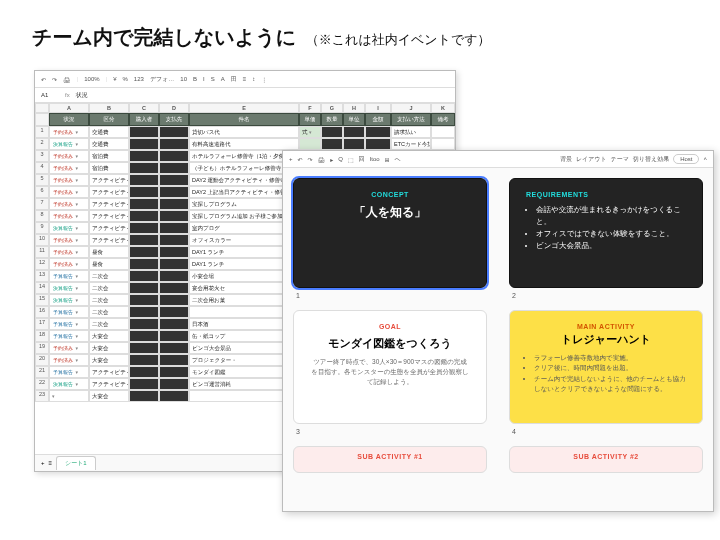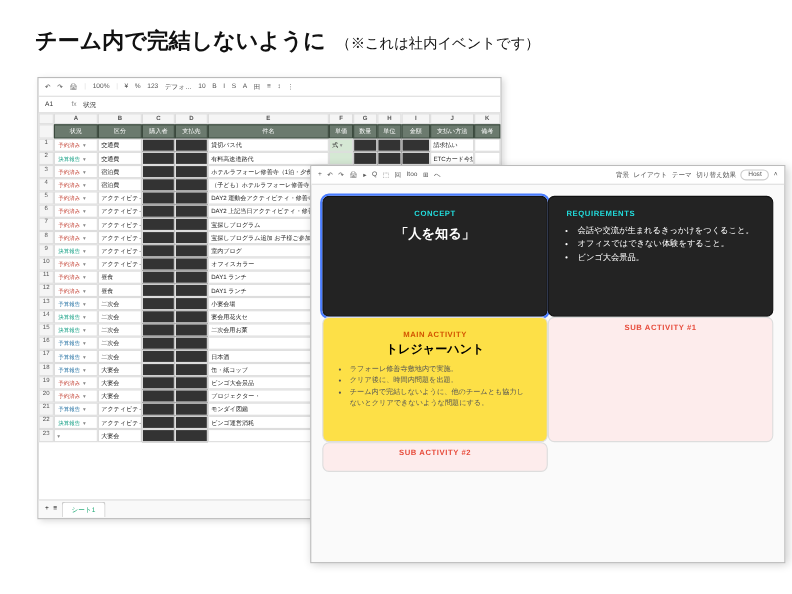--- a/index.html
+++ b/index.html
@@ -27,21 +27,21 @@
 .s-budget{color:#2471a3}
 .dd{color:#888;font-size:5px}
 .mini-green{background:#d5e8d4}
 .sheet-tabs{position:absolute;bottom:0;left:0;right:0;height:16px;border-top:1px solid #ddd;display:flex;align-items:center;gap:4px;padding:0 6px;font-size:6px;background:#f9f9f9}
 .sheet-tab{padding:2px 8px;border:1px solid #ccc;border-bottom:none;border-radius:3px 3px 0 0;background:#fff;color:#2a7}
 
 
 .slides{position:absolute;top:150px;left:282px;width:430px;height:360px;border:1px solid #bbb;background:#fafafa;box-shadow:2px 2px 8px rgba(0,0,0,.2);font-size:7px;overflow:hidden}
 .slides-toolbar{height:16px;border-bottom:1px solid #ddd;display:flex;align-items:center;gap:5px;padding:0 6px;color:#555;font-size:6px;background:#fff}
 .slides-toolbar .right{margin-left:auto;display:flex;gap:4px;align-items:center}
-.slides-body{display:grid;grid-template-columns:1fr 1fr;gap:0;padding:10px}
+.slides-body{display:grid;grid-template-columns:1fr 1fr;gap:22px;padding:10px}
 .slide{border-radius:6px;border:1px solid #ddd;padding:12px 16px;background:#fff;position:relative;min-height:110px;box-sizing:border-box}
 .slide.sel{outline:2px solid #4a7dff}
 .slide.dark{background:#232323;color:#fff;border-color:#111}
 .slide.yel{background:#fde047}
 .slide-num{position:absolute;bottom:-12px;left:2px;font-size:7px;color:#555}
 .kicker{font-size:7px;letter-spacing:.5px;font-weight:700;text-align:center;margin-bottom:6px}
 .k-cyan{color:#2dd}
 .k-red{color:#e74c3c}
 .k-org{font-size:7px;font-weight:700;text-align:center;color:#d35400;letter-spacing:.5px}
 .slide h3{margin:2px 0 6px;font-size:12px;font-weight:700;text-align:center}
@@ -426,20 +426,26 @@
       </div>
       <div class="slide dark">
         <div class="kicker k-cyan" style="text-align:left">REQUIREMENTS</div>
         <ul>
           <li>会話や交流が生まれるきっかけをつくること。</li>
           <li>オフィスではできない体験をすること。</li>
           <li>ビンゴ大会景品。</li>
         </ul>
         <div class="slide-num">2</div>
       </div>
+      <div class="slide">
+        <div class="kicker k-red">GOAL</div>
+        <h3 class="sm">モンダイ図鑑をつくろう</h3>
+        <p>ツアー終了時点で、30人×30＝900マスの図鑑の完成を目指す。各モンスターの生態を全員が全員分観察して記録しよう。</p>
+        <div class="slide-num">3</div>
+      </div>
       <div class="slide yel">
         <div class="k-org">MAIN ACTIVITY</div>
         <h3 class="sm">トレジャーハント</h3>
         <ul class="tiny">
           <li>ラフォーレ修善寺敷地内で実施。</li>
           <li>クリア後に、時間内問題を出題。</li>
           <li>チーム内で完結しないように、他のチームとも協力しないとクリアできないような問題にする。</li>
         </ul>
         <div class="slide-num">4</div>
       </div>

